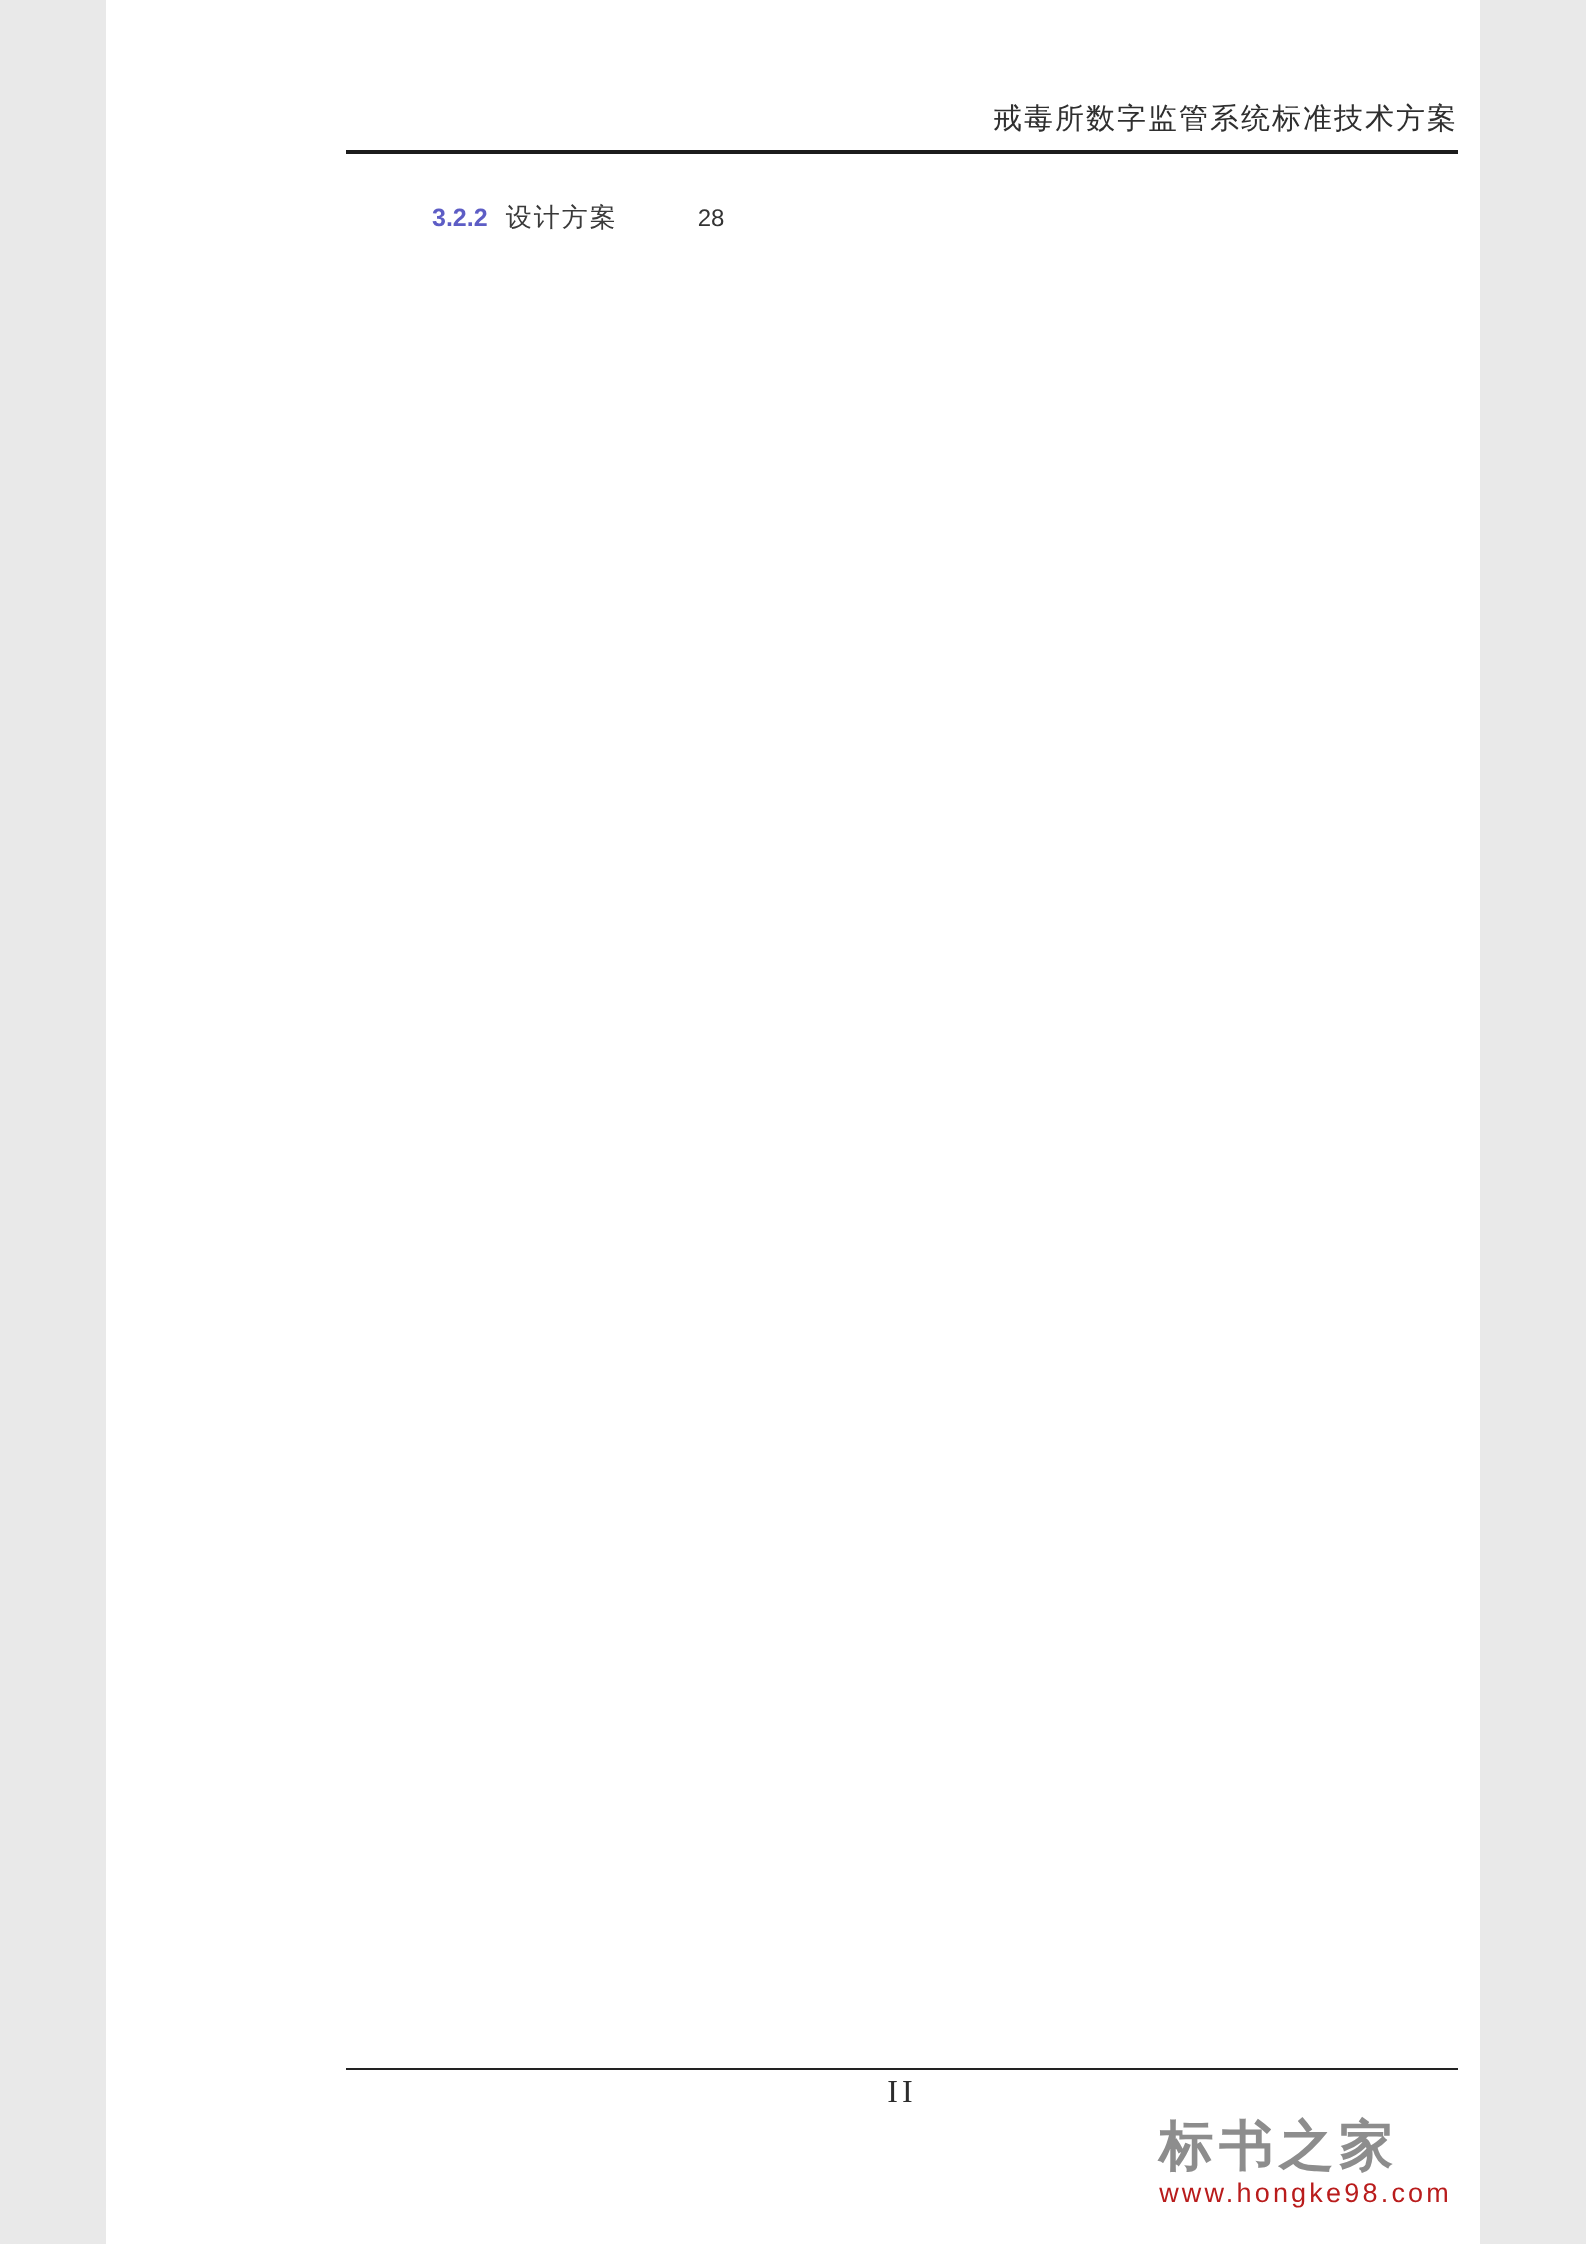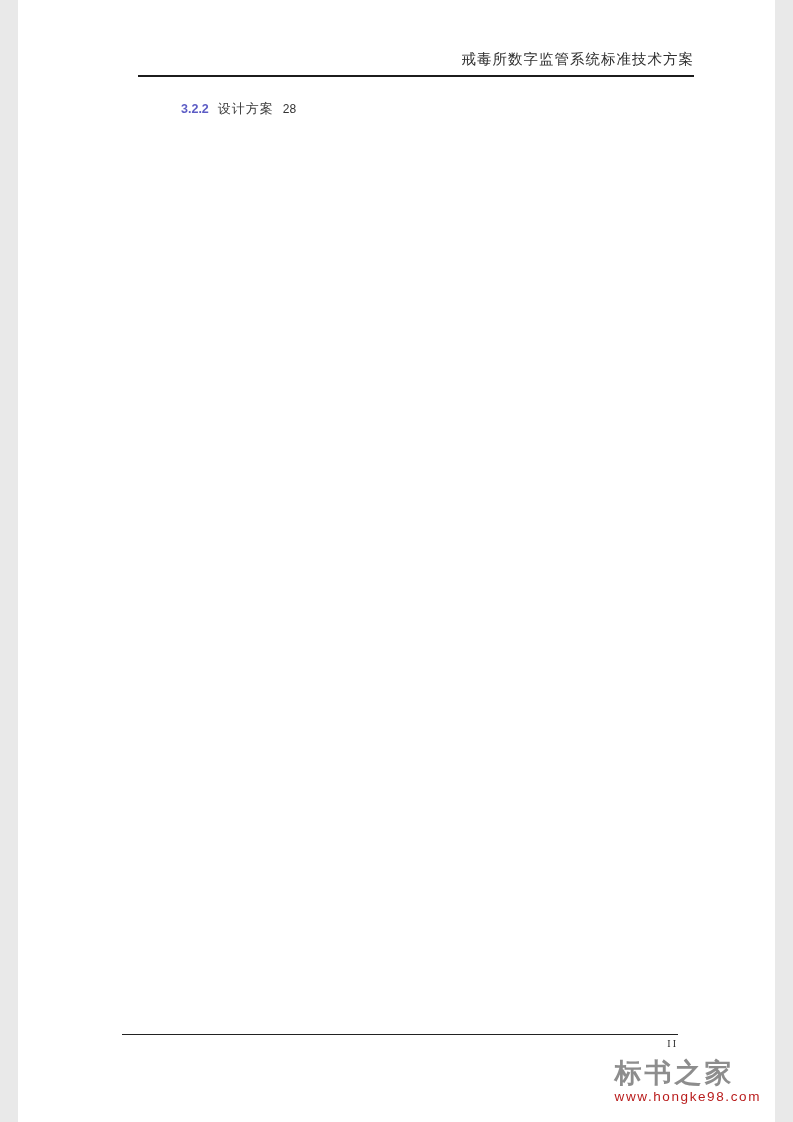--- a/index.html
+++ b/index.html
@@ -1,25 +1,26 @@
 <!DOCTYPE html>
 <html><head>
 <meta charset="utf-8">
 <style>
   * { margin: 0; padding: 0; box-sizing: border-box; }
   html, body { background: #e9e9e9; }
   .page {
     position: relative;
-    width: 757px;
+    width: 687px;
     height: 1122px;
     background: #ffffff;
     margin: 0 auto;
     overflow: hidden;
     font-family: "Liberation Sans", sans-serif;
     color: #2b2b2b;
+    padding-left: 31px;
   }
 
   
   .doc-header {
     position: absolute;
     top: 50px;
     left: 120px;
     width: 556px;
     text-align: right;
     font-family: "Liberation Serif", serif;
@@ -60,27 +61,27 @@
   
   .toc-row.level-3 { padding-left: 43px; font-size: 13px; }
   .toc-row.level-3 .num   { font-weight: bold; color: #5d5dc5; font-size: 12.5px; text-align: center; }
   .toc-row.level-3 .title { font-family: "Liberation Serif", serif; color: #3a3a3a; letter-spacing: 1px; text-align: right; }
   .toc-row.level-3 .page  { font-size: 12px; color: #333; }
 
   
   .doc-footer {
     position: absolute;
     top: 1034px;
-    left: 104px;
+    left: 120px;
     width: 556px;
     border-top: 1.5px solid #222;
-    text-align: right;
+    text-align: center;
     padding-top: 3px;
     font-family: "Liberation Serif", serif;
-    font-size: 10px;
+    font-size: 16px;
     letter-spacing: 2px;
     color: #2c2c2c;
   }
 
   
   .watermark {
     position: absolute;
     right: 14px;
     top: 1058px;
     text-align: left;

